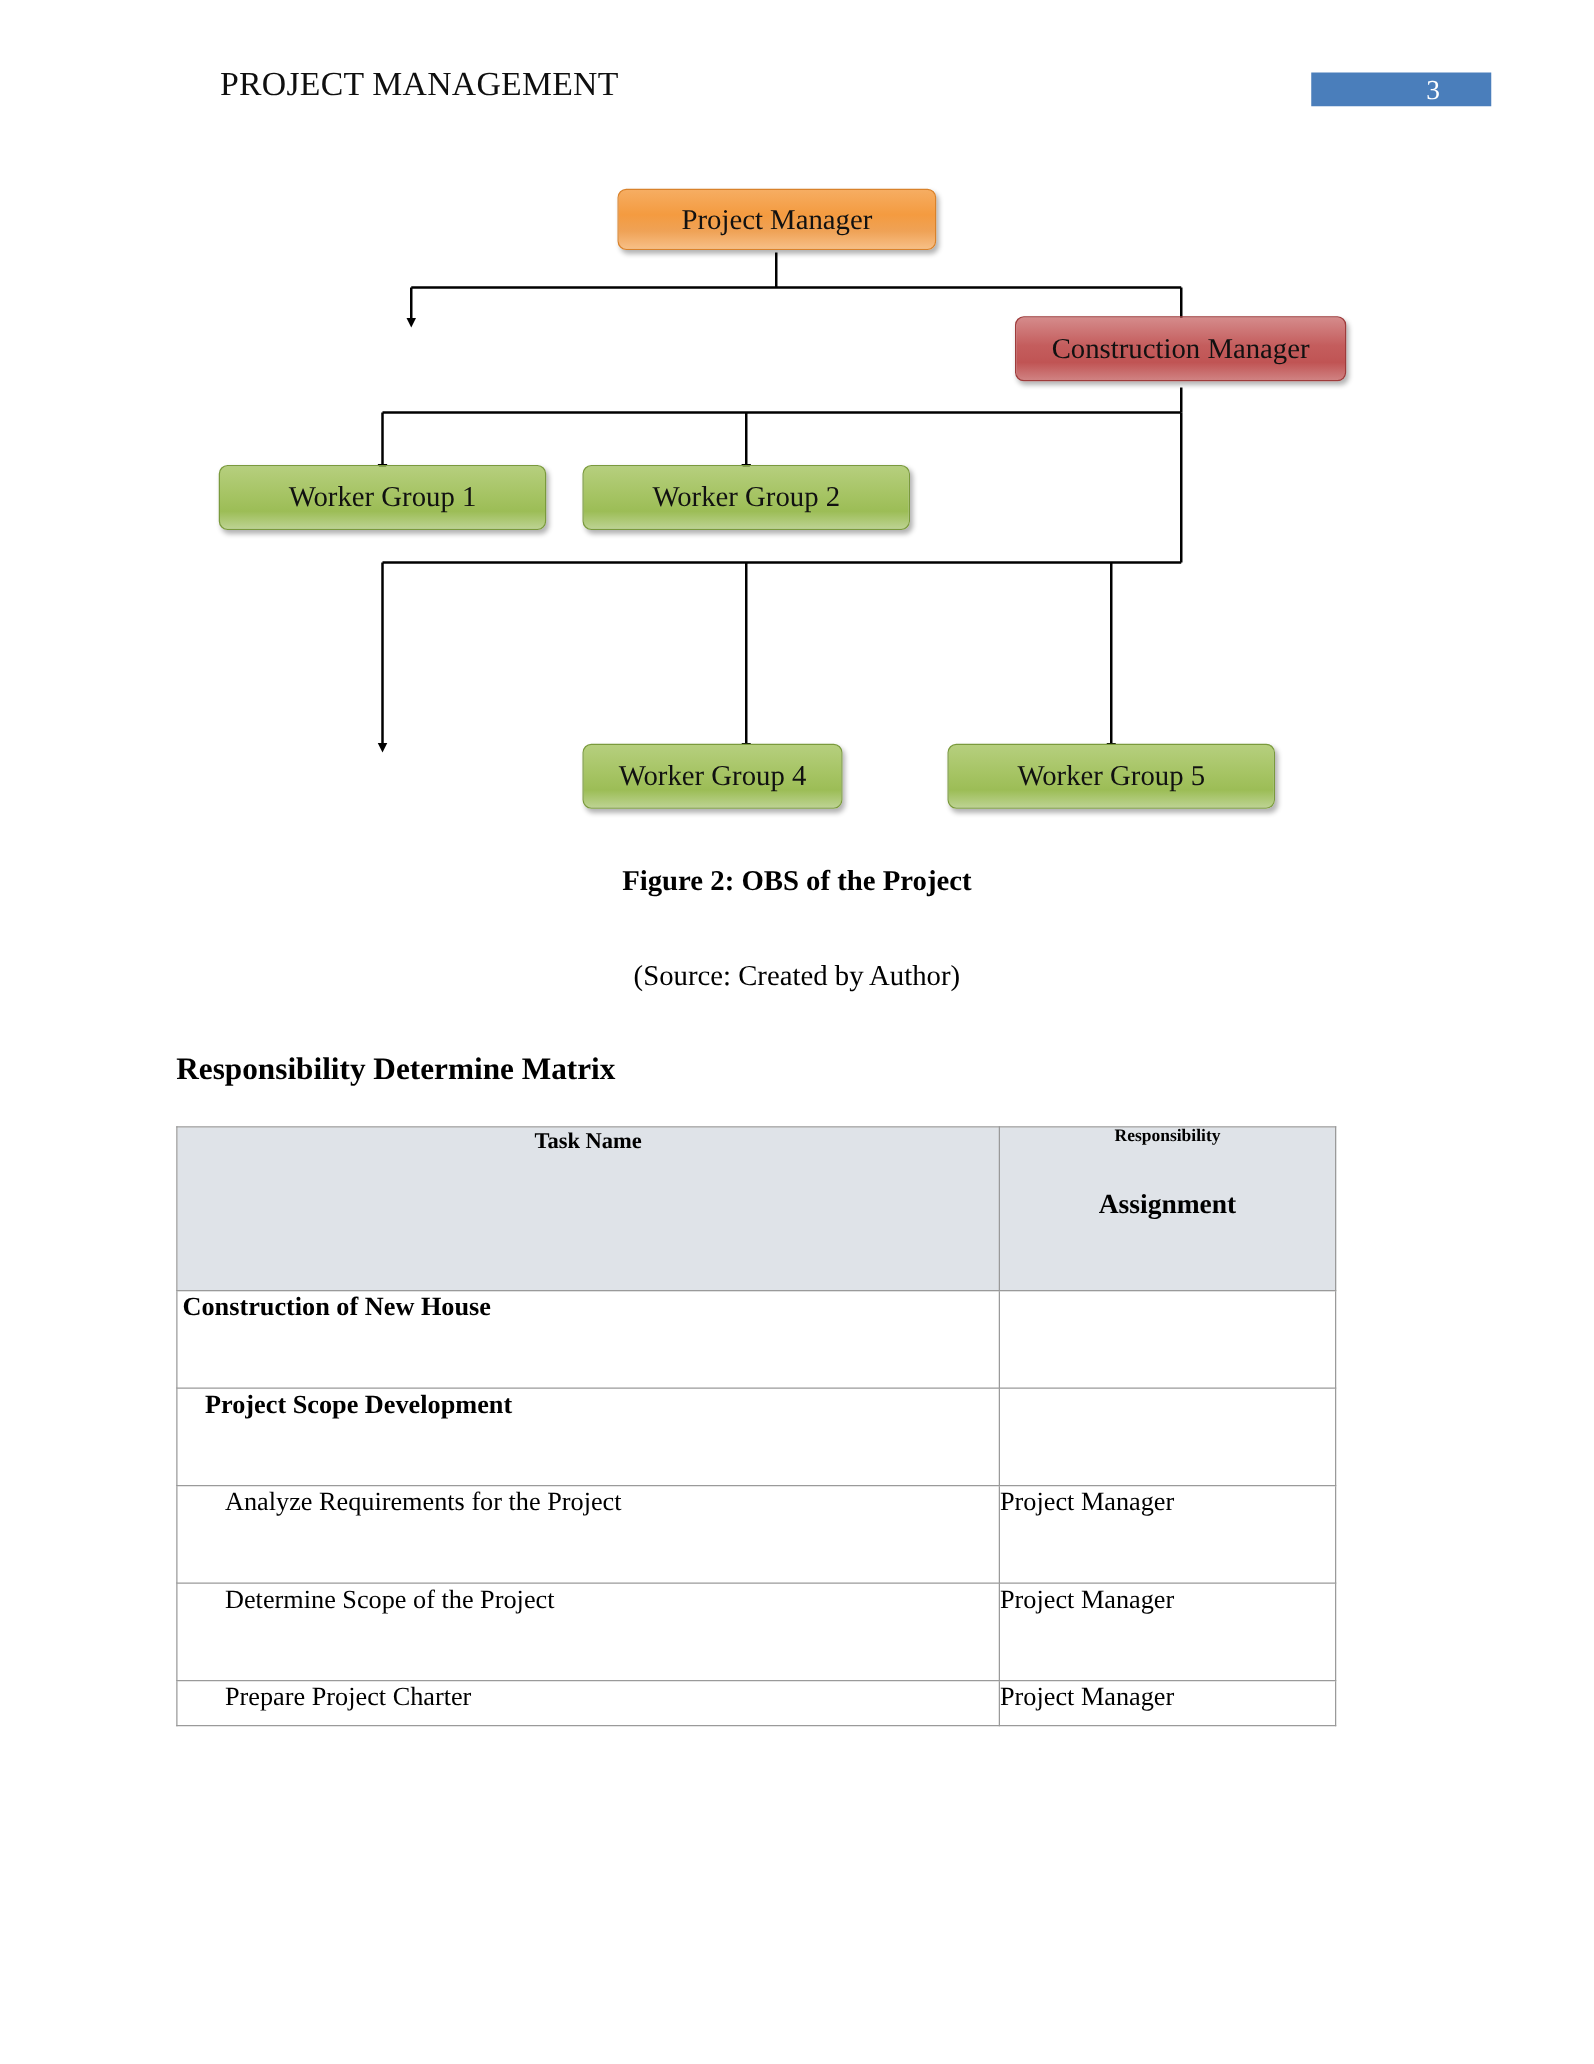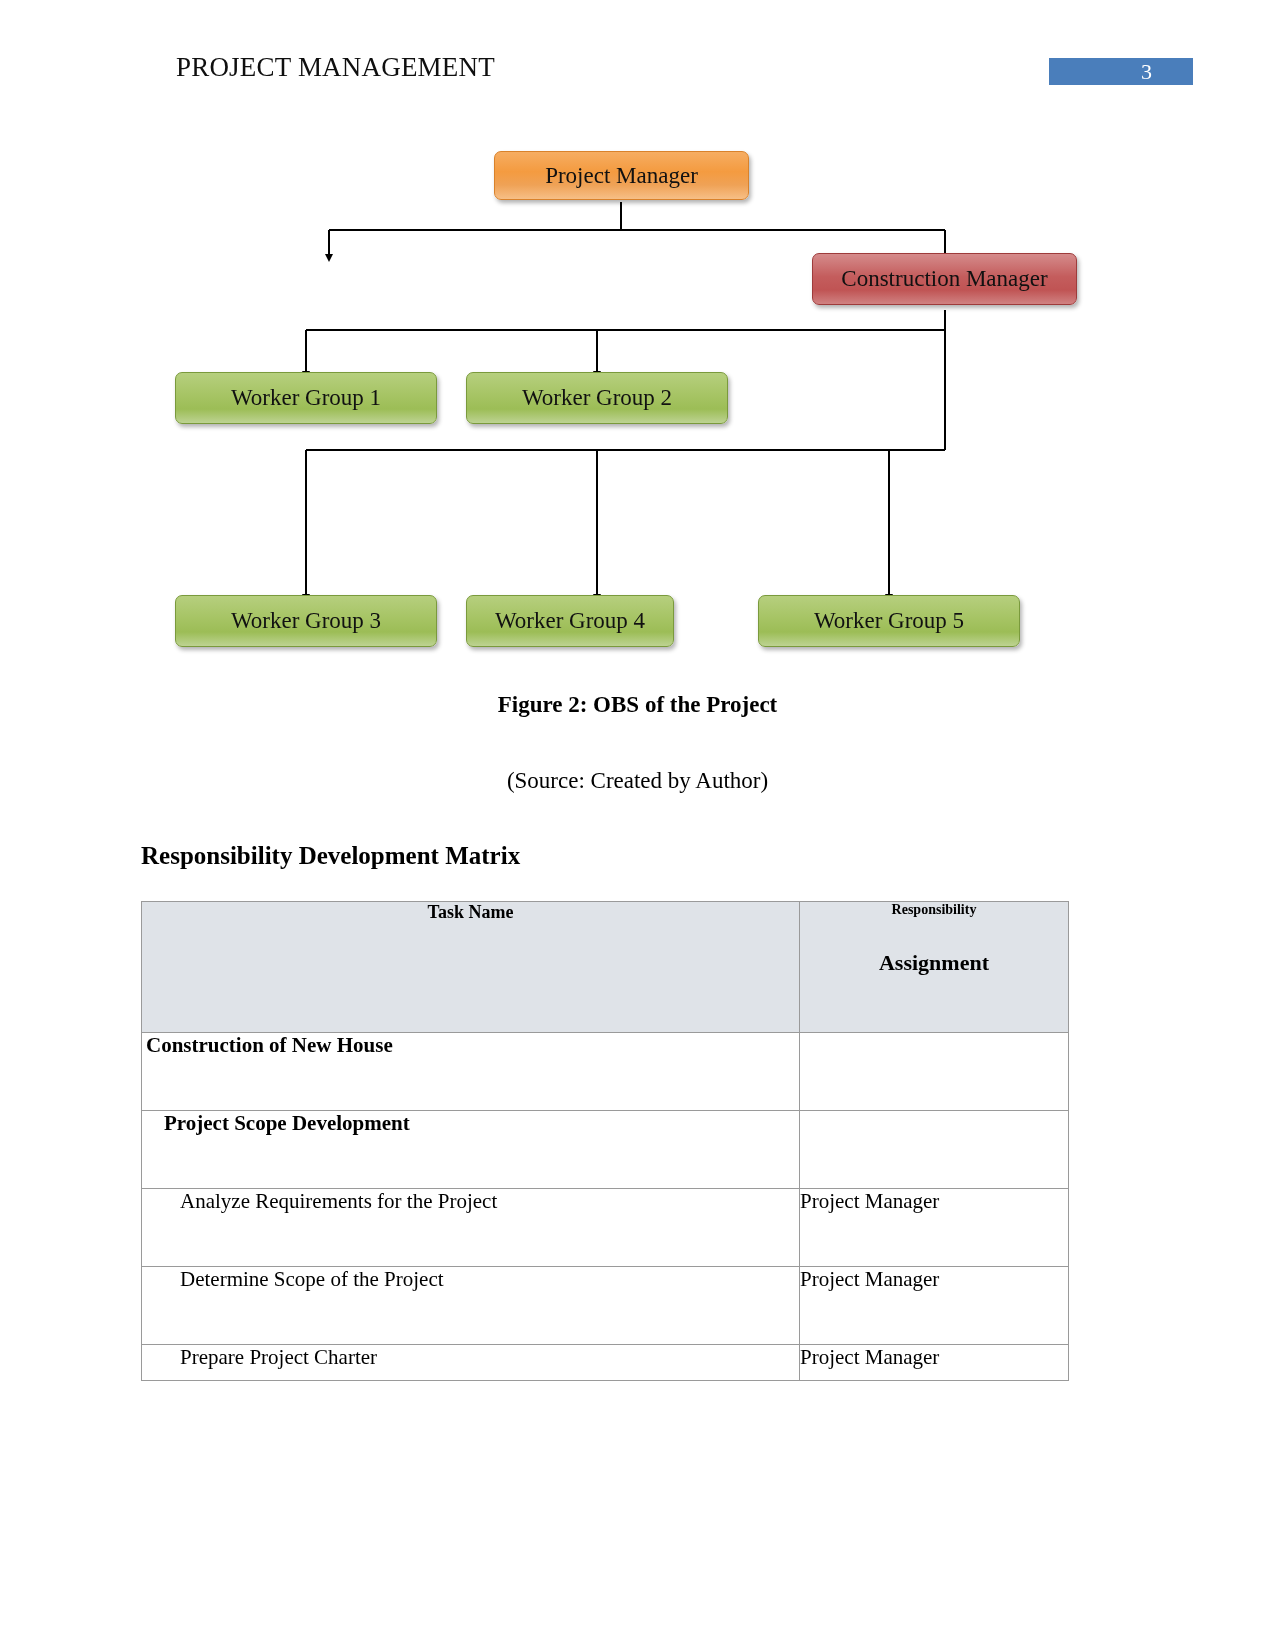--- a/index.html
+++ b/index.html
@@ -213,37 +213,34 @@
   </div>
 
   <div class="node green" style="left:175px; top:252px; width:262px; height:52px;">
     <span>Worker Group 1</span>
   </div>
 
   <div class="node green" style="left:466px; top:252px; width:262px; height:52px;">
     <span>Worker Group 2</span>
   </div>
 
-  <div class="node green" style="left:175px; top:475px; width:262px; height:52px;">
-    <span>Worker Group 3</span>
-  </div>
 
   <div class="node green" style="left:466px; top:475px; width:208px; height:52px;">
     <span>Worker Group 4</span>
   </div>
 
   <div class="node green" style="left:758px; top:475px; width:262px; height:52px;">
     <span>Worker Group 5</span>
   </div>
 </div>
 
 <div class="figure-caption">Figure 2: OBS of the Project</div>
 <div class="figure-source">(Source: Created by Author)</div>
 
-<div class="section-heading">Responsibility Development Matrix</div>
+<div class="section-heading">Responsibility Determine Matrix</div>
 
 <div class="matrix-table-wrap">
   <table class="matrix">
     <colgroup>
         <col class="c1">
         <col class="c2">
       </colgroup>
     <thead>
       <tr>
         <th class="head task">Task Name</th>

